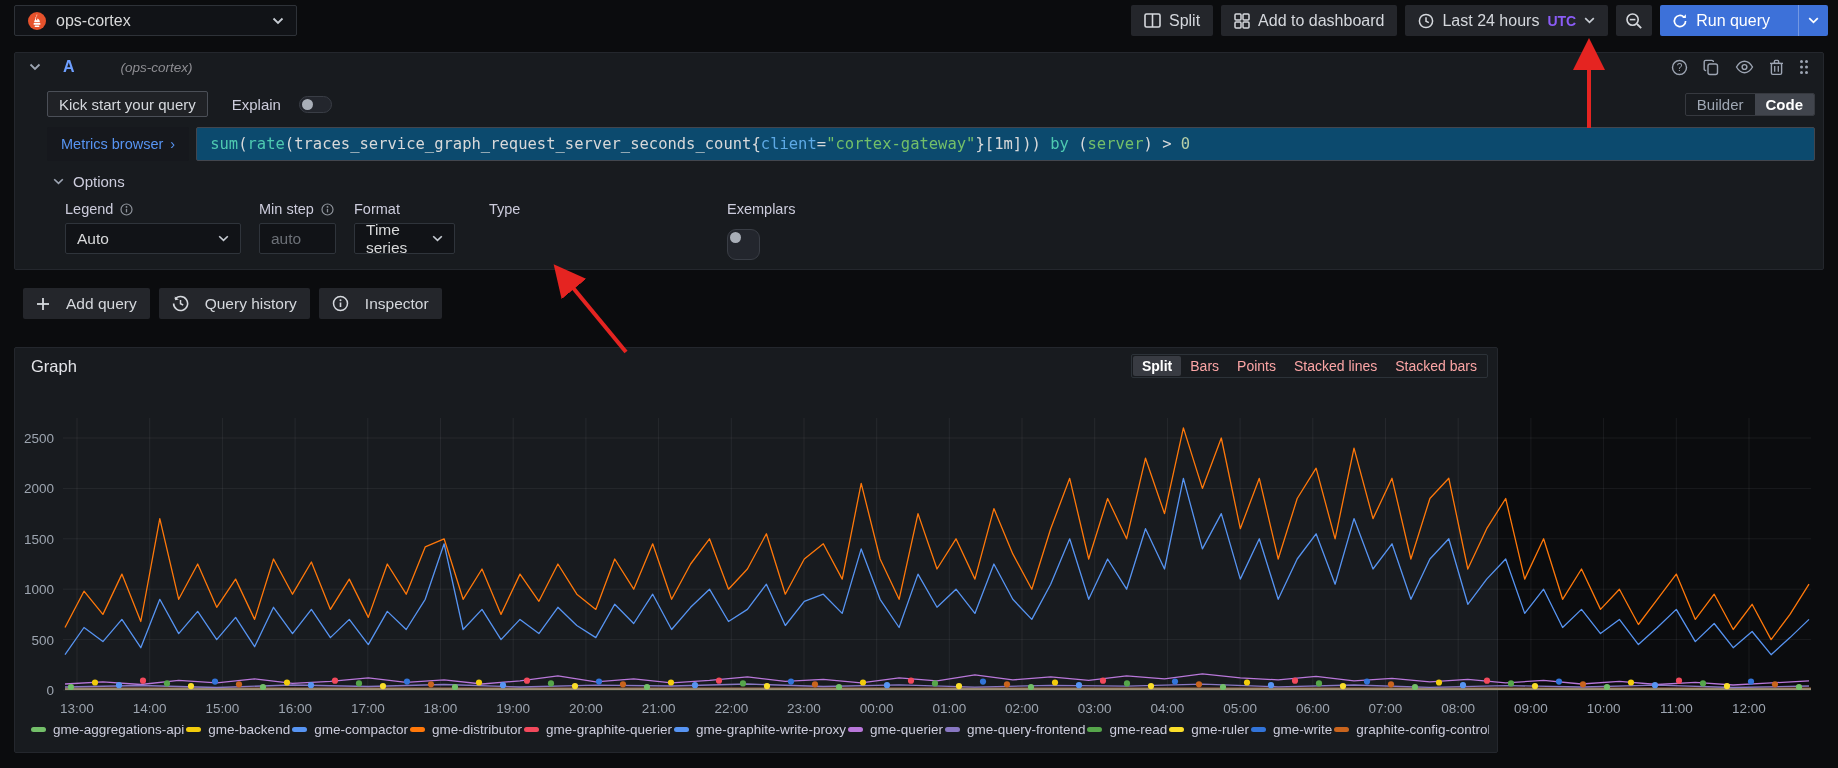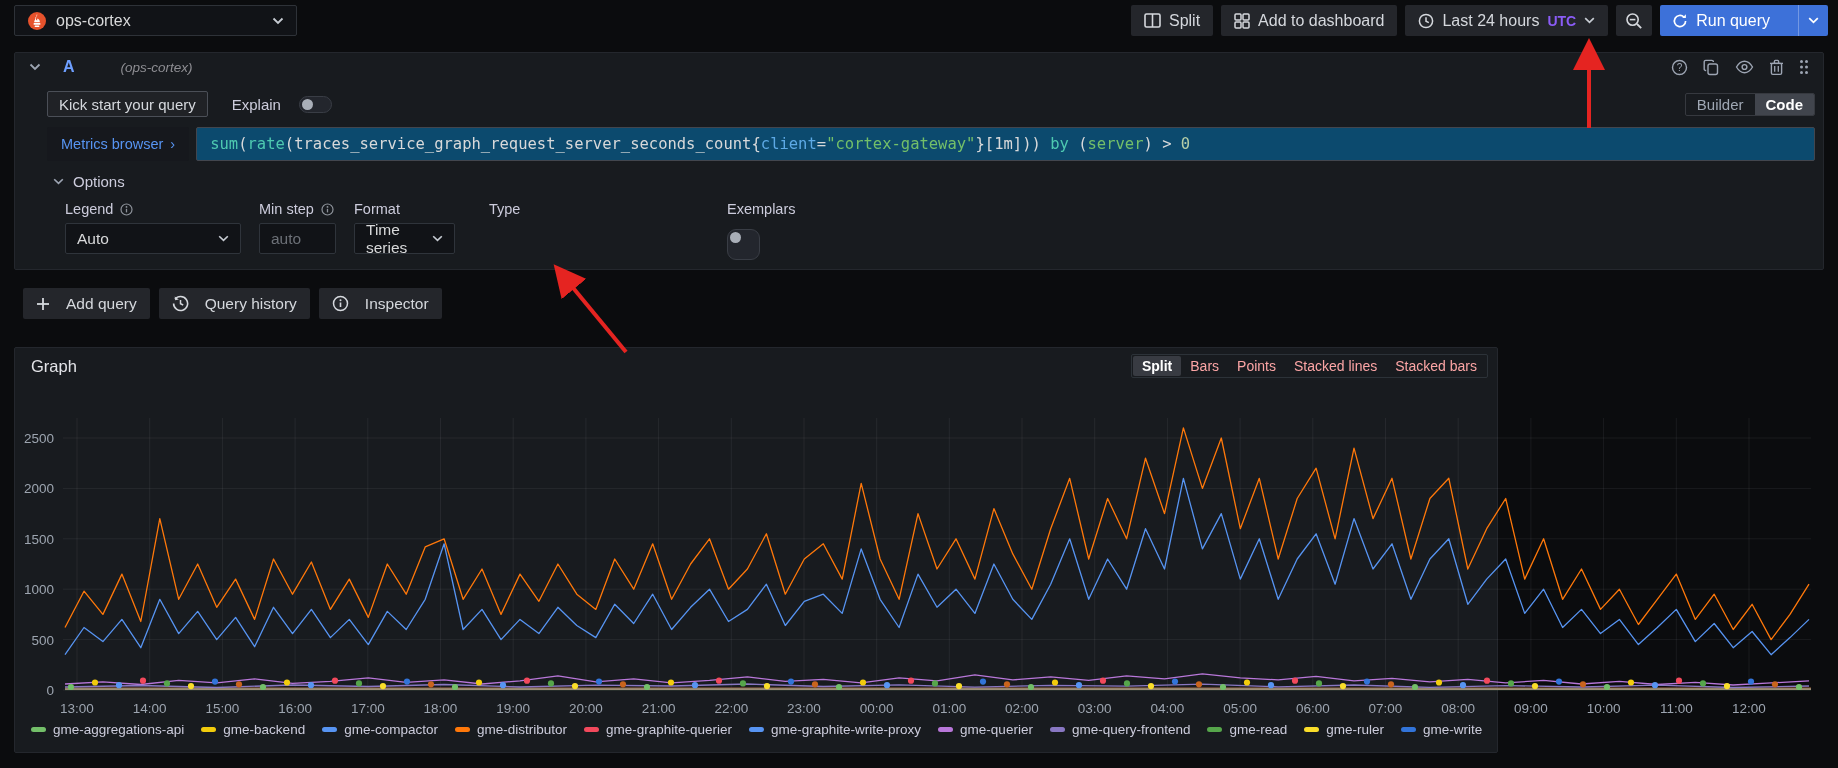--- a/index.html
+++ b/index.html
@@ -72,21 +72,21 @@
   
   .gpanel{ position:absolute; left:14px; top:347px; width:1484px; height:406px;
     background:#181b1f; border:1px solid #24272d; border-radius:2px;}
   .gtitle{ position:absolute; left:16px; top:9px; font-size:16.5px; font-weight:500; color:#e3e4e8;}
   .viz{ position:absolute; right:9px; top:6px; display:flex; border:1px solid #2c3238; border-radius:2px; padding:1px;}
   .viz .viz-tab{ padding:2px 9px; font-size:14px; color:#fca5a5; cursor:pointer; border-radius:2px; white-space:nowrap;}
   .viz .viz-tab.active{ background:#383b42; color:#fff; font-weight:700;}
   .chart-wrap{ position:absolute; left:2px; top:32px; }
   .grid{ stroke:rgba(204,204,220,.08); stroke-width:1; }
   .ax{ fill:#9da5b0; font-size:13.5px; font-family:"Liberation Sans",sans-serif; }
-  .legend{ position:absolute; left:16px; top:374px; right:8px; display:flex; gap:17px;
+  .legend{ position:absolute; left:16px; top:374px; right:8px; display:flex; gap:2px;
     align-items:center; font-size:13.5px; color:#ccccdc; overflow:hidden; white-space:nowrap;}
   .legend-item{ display:flex; align-items:center; gap:7px; cursor:pointer;}
   .legend-item .swatch{ width:15px; height:5px; border-radius:3px; flex:none;}
 
   
   .annot{ position:absolute; left:0; top:0; pointer-events:none; z-index:60;}
 </style>
 </head>
 <body>
 

